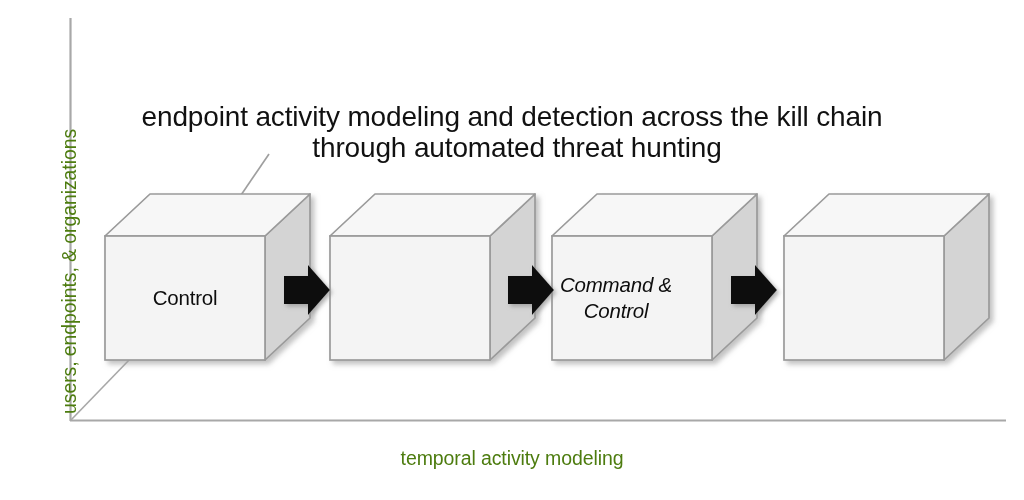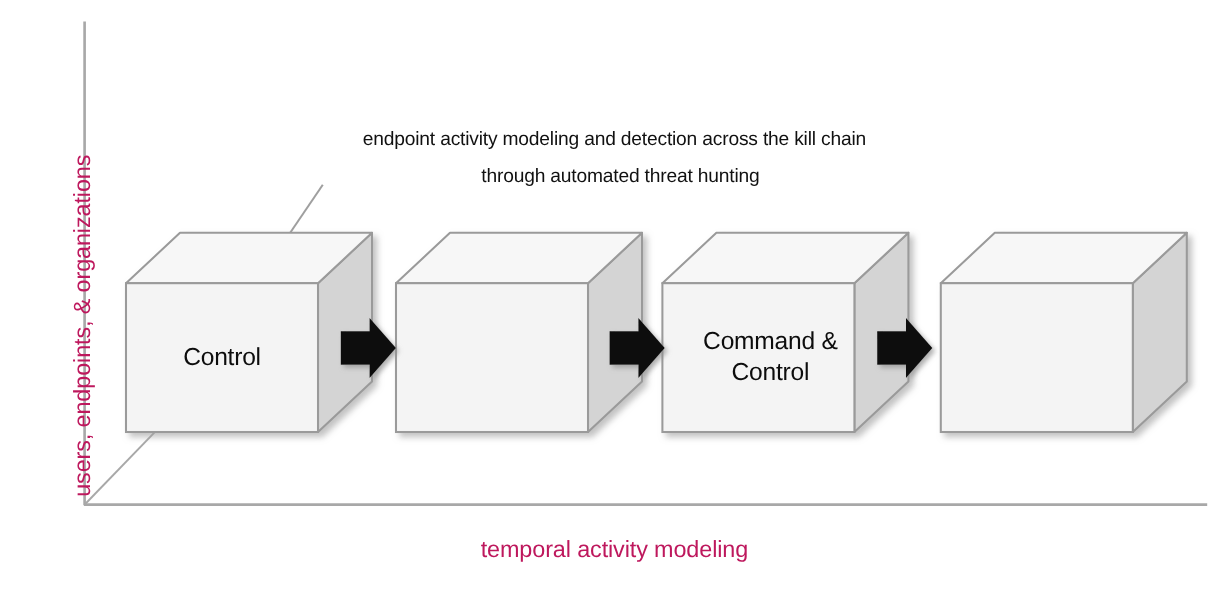--- a/index.html
+++ b/index.html
@@ -23,21 +23,21 @@
     position: absolute;
     left: 0;
     top: 0;
     width: 1024px;
     height: 500px;
   }
   .axis-label {
     position: absolute;
     font-size: 19.5px;
     font-family: "Liberation Sans", sans-serif;
-    color: #be185d;
+    color: #4d7c0f;
     white-space: nowrap;
     letter-spacing: -0.1px;
   }
   #y-axis-label {
     left: 0;
     top: 0;
     transform-origin: 0 0;
   }
   #y-axis-label .rot {
     position: absolute;
@@ -51,21 +51,21 @@
     top: 447px;
     width: 1024px;
     text-align: center;
   }
   .annotation {
     position: absolute;
     left: 0;
     top: 101px;
     width: 1024px;
     text-align: center;
-    font-size: 16px;
+    font-size: 28px;
     line-height: 31px;
     color: #111111;
     letter-spacing: -0.15px;
   }
   .annotation .line2 {
     display: block;
     padding-left: 10px;
   }
   .box-label {
     position: absolute;
@@ -137,21 +137,21 @@
   </svg>
 
   <div class="annotation">
     <span>endpoint activity modeling and detection across the kill chain</span>
     <span class="line2">through automated threat hunting</span>
   </div>
 
   <div class="box-label" style="left:105px; top:285px; width:160px;">Control</div>
 
 
-  <div class="box-label" style="left:558px; top:272px; width:168px;">Command &amp;
+  <div class="box-label" style="left:532px; top:272px; width:168px;font-style:italic;">Command &amp;
 Control</div>
 
 
   <div class="axis-label" id="y-axis-label">
     <span class="rot">users, endpoints, &amp; organizations</span>
   </div>
 
   <div class="axis-label" id="x-axis-label">temporal activity modeling</div>
 
 </div>

